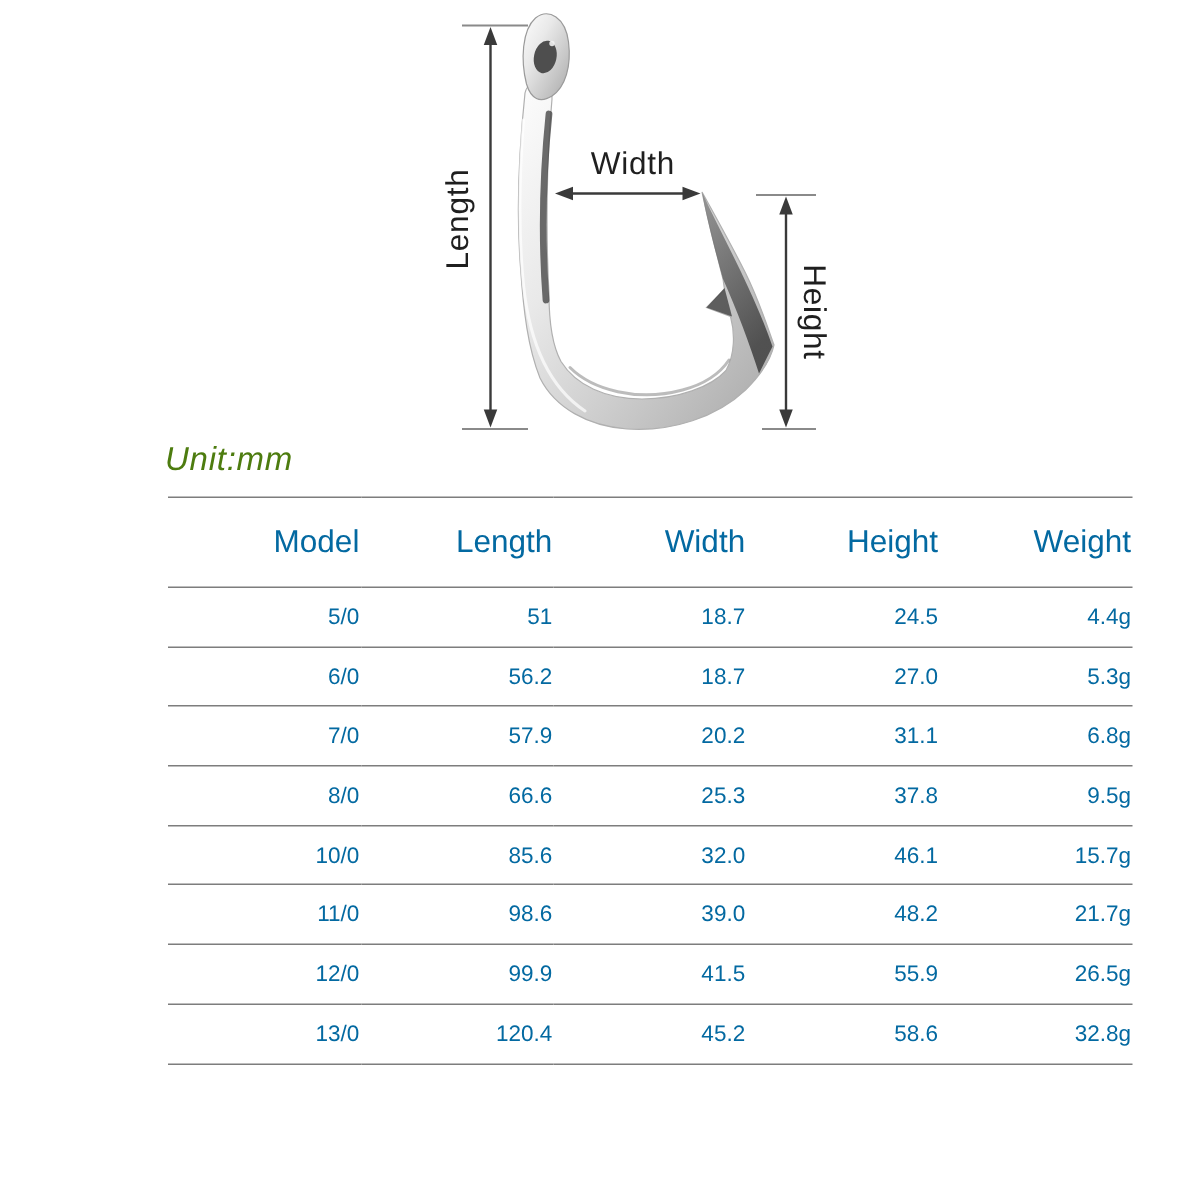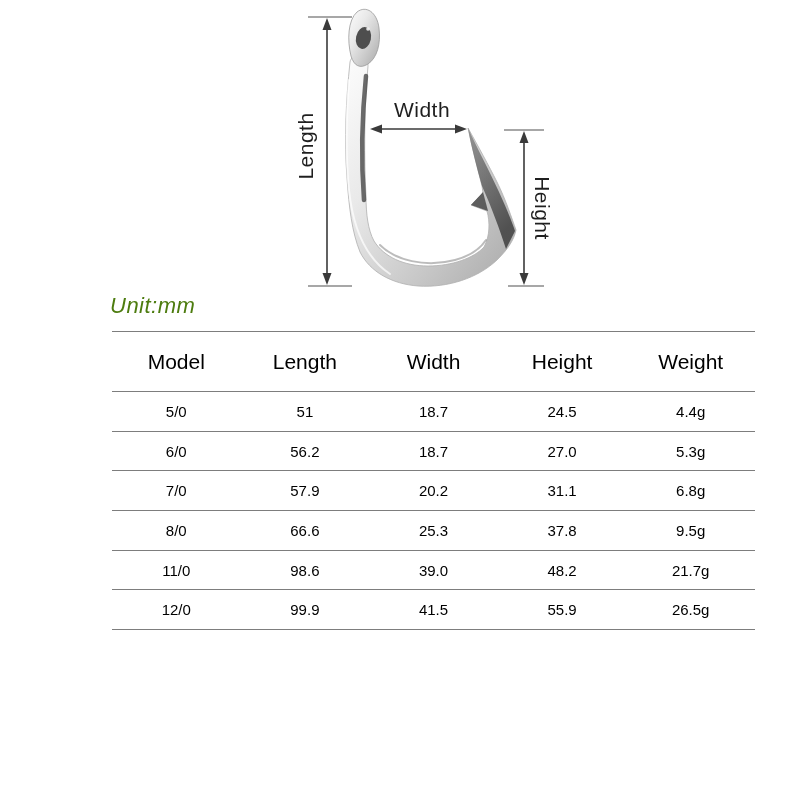--- a/index.html
+++ b/index.html
@@ -19,21 +19,21 @@
   #height-label { left:542px; top:208px; transform:translate(-50%,-50%) rotate(90deg); }
 
   .unit {
     position:absolute; left:110px; top:293px;
     font-size:22px; font-style:italic; color:#4d7c0f; letter-spacing:0.5px;
   }
 
   table.spec-table {
     position:absolute; left:112px; top:331px; width:643px;
     border-collapse:collapse; table-layout:fixed;
-    color:#000000; text-align:center;
+    color:#0369a1; text-align:right;
   }
   table.spec-table thead tr {
     border-top:1.5px solid #7d7d7d;
     border-bottom:1.5px solid #7d7d7d;
   }
   table.spec-table tbody tr { border-bottom:1.5px solid #7d7d7d; }
   table.spec-table th { font-weight:400; font-size:21px; height:57px; }
   table.spec-table td { font-size:15px; height:36.7px; }
 
   .footer {
@@ -163,29 +163,43 @@
           <td>6.8g</td>
         </tr>
         <tr>
           <td>8/0</td>
           <td>66.6</td>
           <td>25.3</td>
           <td>37.8</td>
           <td>9.5g</td>
         </tr>
         <tr>
+          <td>10/0</td>
+          <td>85.6</td>
+          <td>32.0</td>
+          <td>46.1</td>
+          <td>15.7g</td>
+        </tr>
+        <tr>
           <td>11/0</td>
           <td>98.6</td>
           <td>39.0</td>
           <td>48.2</td>
           <td>21.7g</td>
         </tr>
         <tr>
           <td>12/0</td>
           <td>99.9</td>
           <td>41.5</td>
           <td>55.9</td>
           <td>26.5g</td>
         </tr>
+        <tr>
+          <td>13/0</td>
+          <td>120.4</td>
+          <td>45.2</td>
+          <td>58.6</td>
+          <td>32.8g</td>
+        </tr>
       </tbody>
   </table>
 
 </div>
 
 </body></html>

